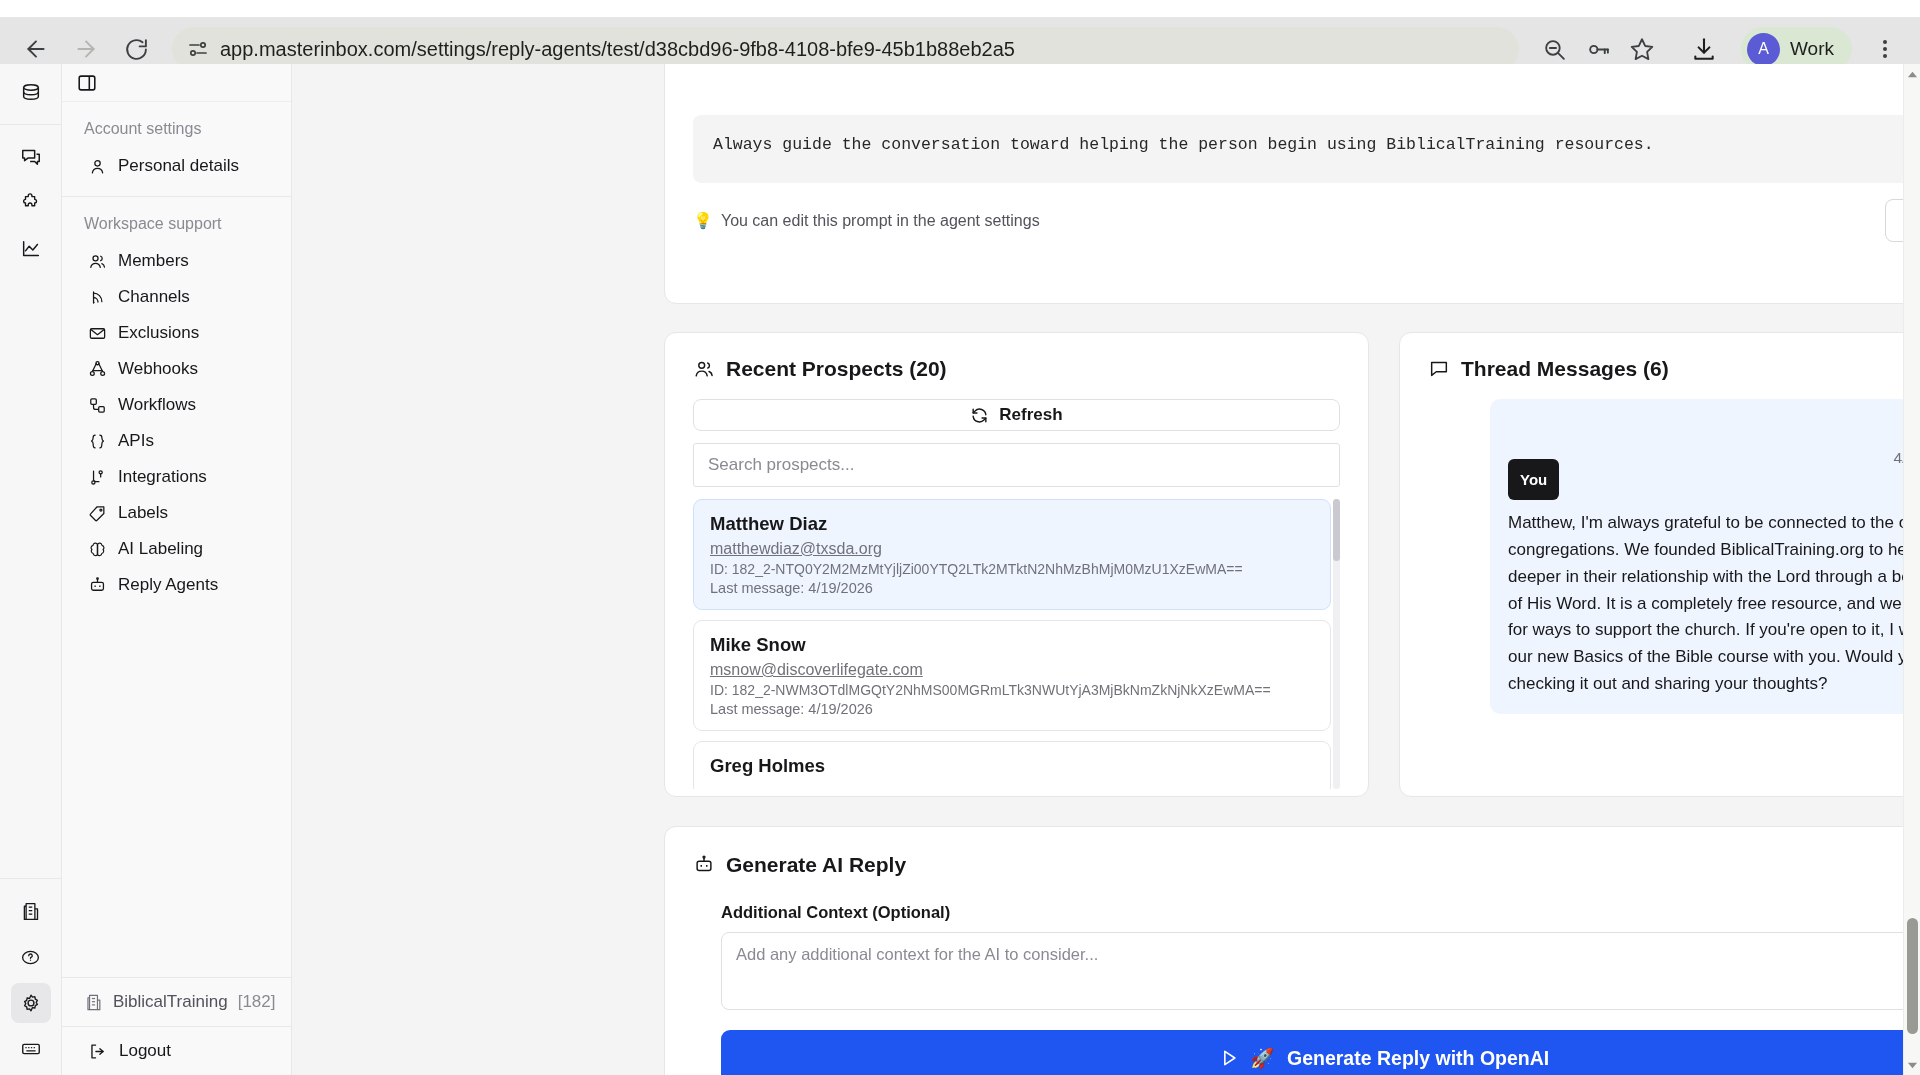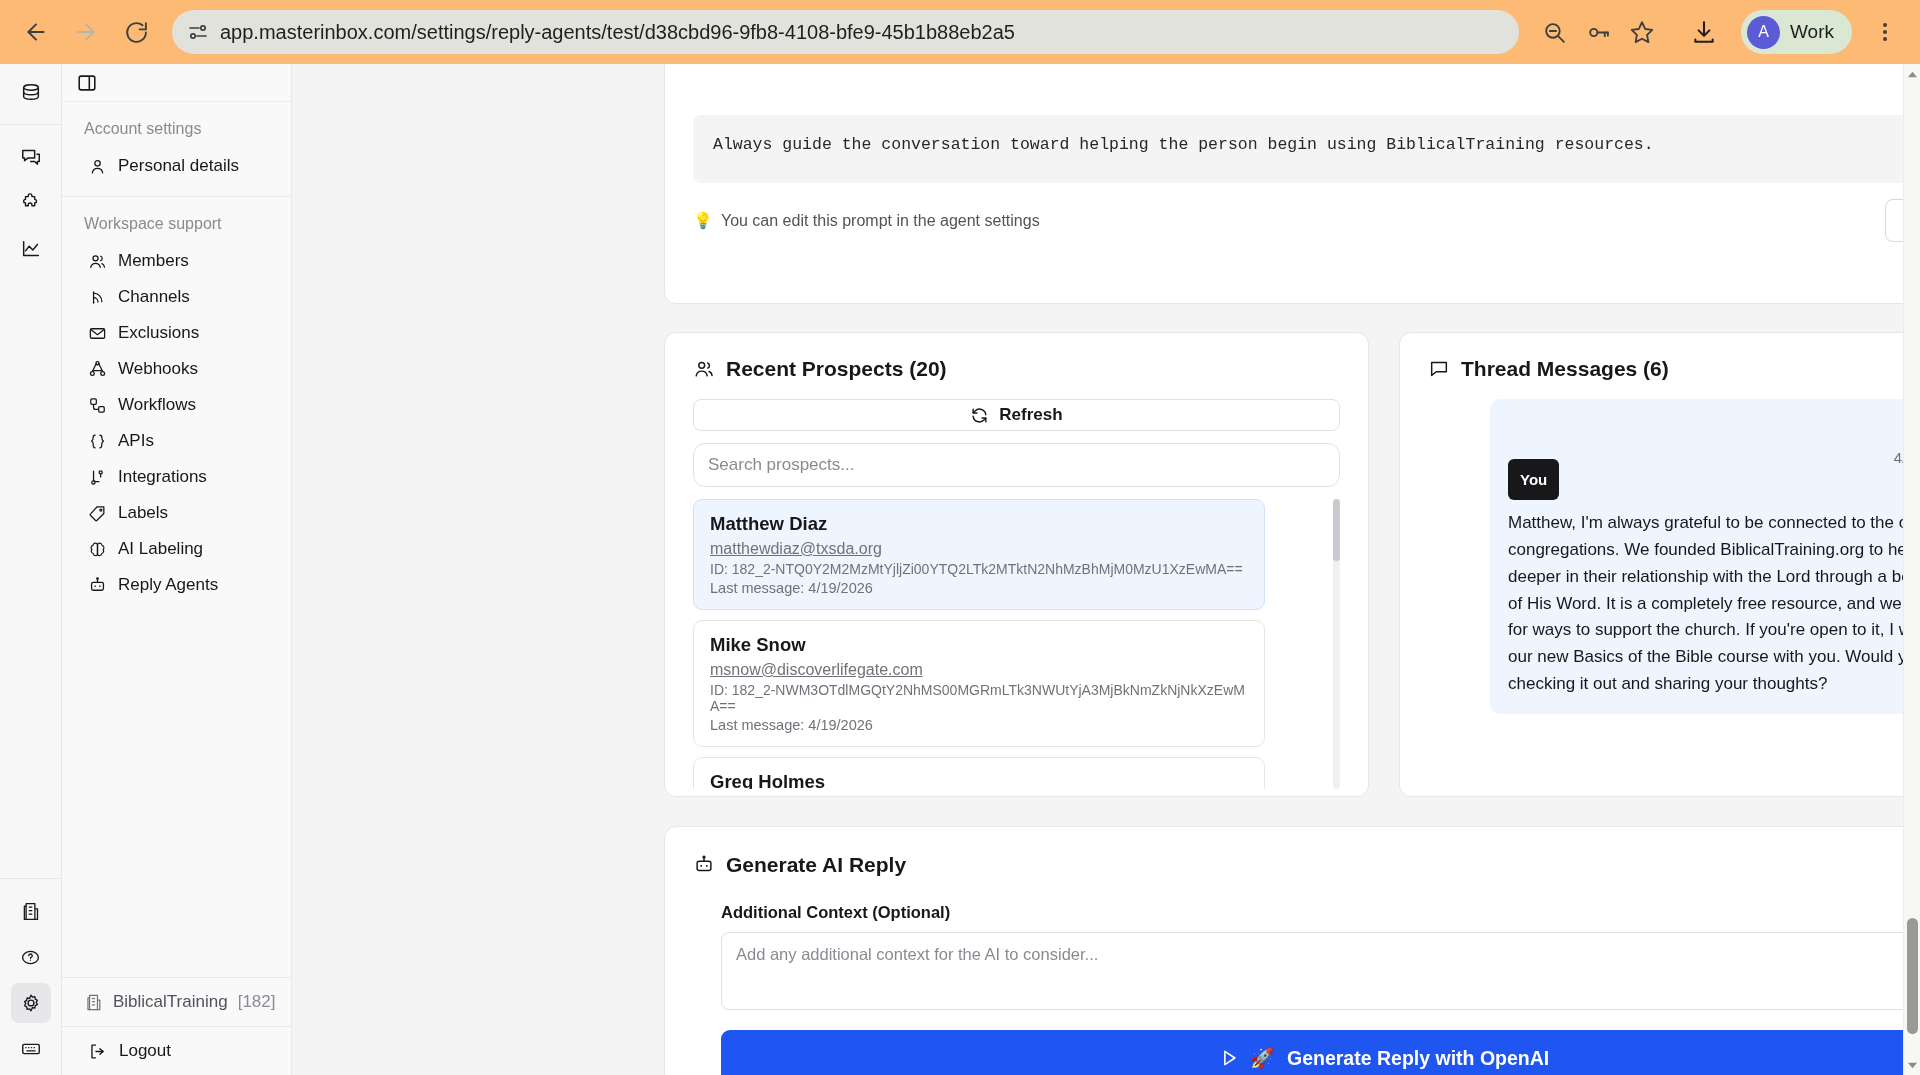--- a/index.html
+++ b/index.html
@@ -5,23 +5,23 @@
   * { box-sizing: border-box; margin: 0; padding: 0; }
   html, body {
     width: 1920px; height: 1075px;
     font-family: "Liberation Sans", sans-serif;
     background: #ffffff;
     overflow: hidden;
   }
 
   
   .browser-chrome {
-    position: absolute; top: 0; left: 0;
+    position: absolute; top: 17px; left: 0;
     width: 1920px; height: 64px;
-    background: #fdba74;
+    background: #e5e5e5;
     display: flex; align-items: center;
     padding: 0 14px;
     gap: 6px;
   }
   .nav-btn {
     width: 44px; height: 44px;
     display: flex; align-items: center; justify-content: center;
     border-radius: 50%;
     flex: 0 0 auto;
   }
@@ -205,21 +205,21 @@
     width: 100%; height: 32px;
     border: 1px solid #e0e0e4;
     border-radius: 8px;
     background: #fff;
     display: flex; align-items: center; justify-content: center; gap: 10px;
     font-size: 17px; font-weight: 600; color: #18181b;
   }
   .search-input {
     width: 100%; height: 44px;
     border: 1px solid #e0e0e4;
-    border-radius: 12px;
+    border-radius: 3px;
     background: #fff;
     margin-top: 12px;
     padding: 0 14px;
     font-size: 17px;
     color: #18181b;
     font-family: "Liberation Sans", sans-serif;
   }
   .search-input::placeholder { color: #8a8a93; }
 
   .prospect-list {
@@ -234,21 +234,21 @@
   }
   .prospect-thumb {
     position: absolute; right: 0; top: 0; width: 7px; height: 62px;
     background: #c9c9cf; border-radius: 4px;
   }
   .prospect {
     border: 1px solid #e6e6e8;
     border-radius: 9px;
     padding: 13px 16px;
     margin-bottom: 10px;
-    width: 572px;
+    width: 638px;
     background: #fff;
   }
   .prospect.selected { background: #eff5fe; border-color: #cfe0fb; }
   .p-name { font-size: 18.5px; font-weight: 700; color: #18181b; margin-bottom: 5px; }
   .p-email { font-size: 16px; color: #71717a; margin-bottom: 3px; text-decoration: underline; }
   .p-id { font-size: 14px; color: #71717a; margin-bottom: 3px; word-break: break-all; }
   .p-last { font-size: 14.5px; color: #71717a; }
 
   
   .msg-bubble {

